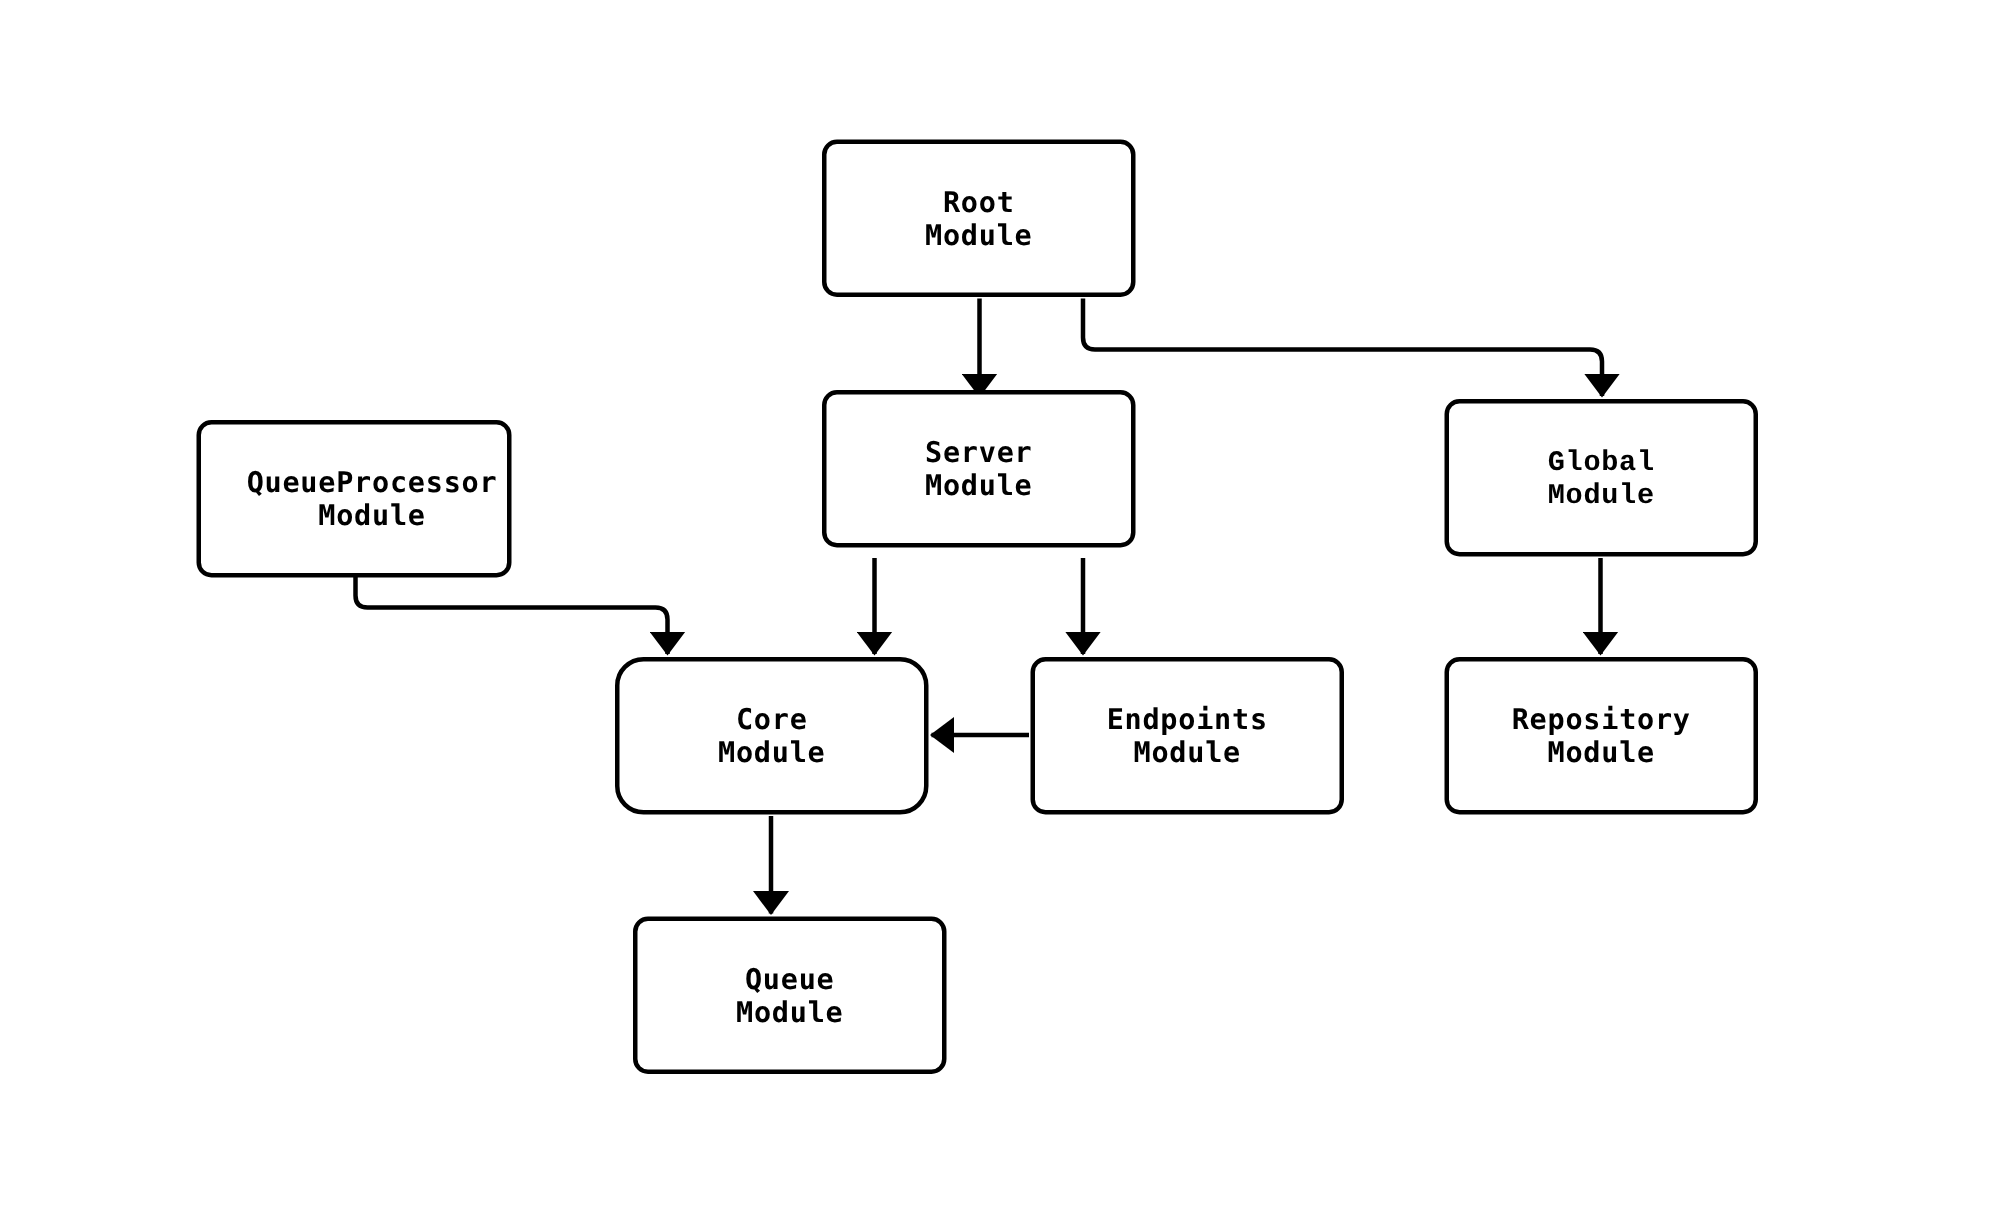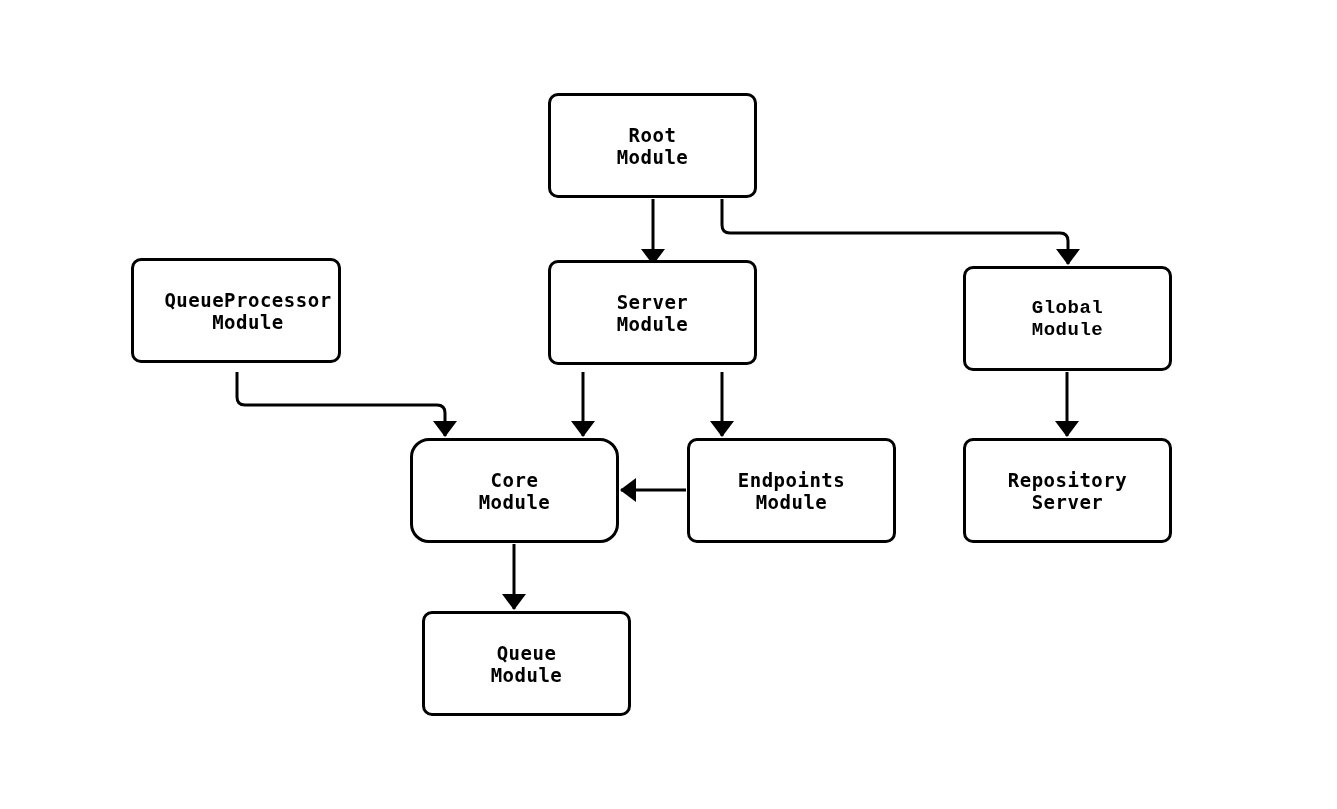--- a/index.html
+++ b/index.html
@@ -42,21 +42,21 @@
     justify-content: center;
     text-align: center;
     font-weight: bold;
     font-size: 19px;
     line-height: 22px;
     color: #000000;
     white-space: pre-line;
     letter-spacing: 0.5px;
   }
   .node-root            { left: 548px;  top: 93px;  }
-  .node-queue-processor { left: 131px;  top: 258px; width: 210px; padding-left: 24px; }
+  .node-queue-processor { left: 131px;  top: 280px; width: 210px; padding-left: 24px; }
   .node-server          { left: 548px;  top: 260px; }
   .node-global          { left: 963px;  top: 266px; font-family: Liberation Mono, monospace; }
   .node-core            { left: 410px;  top: 438px; border-radius: 19px; }
   .node-endpoints       { left: 687px;  top: 438px; }
   .node-repository      { left: 963px;  top: 438px; }
   .node-queue           { left: 422px;  top: 611px; }
 </style>
 </head>
 <body>
 
@@ -98,18 +98,18 @@
   <div class="node node-global">Global
 Module</div>
 
   <div class="node node-core">Core
 Module</div>
 
   <div class="node node-endpoints">Endpoints
 Module</div>
 
   <div class="node node-repository">Repository
-Server</div>
+Module</div>
 
   <div class="node node-queue">Queue
 Module</div>
 
 </div>
 
 </body></html>

